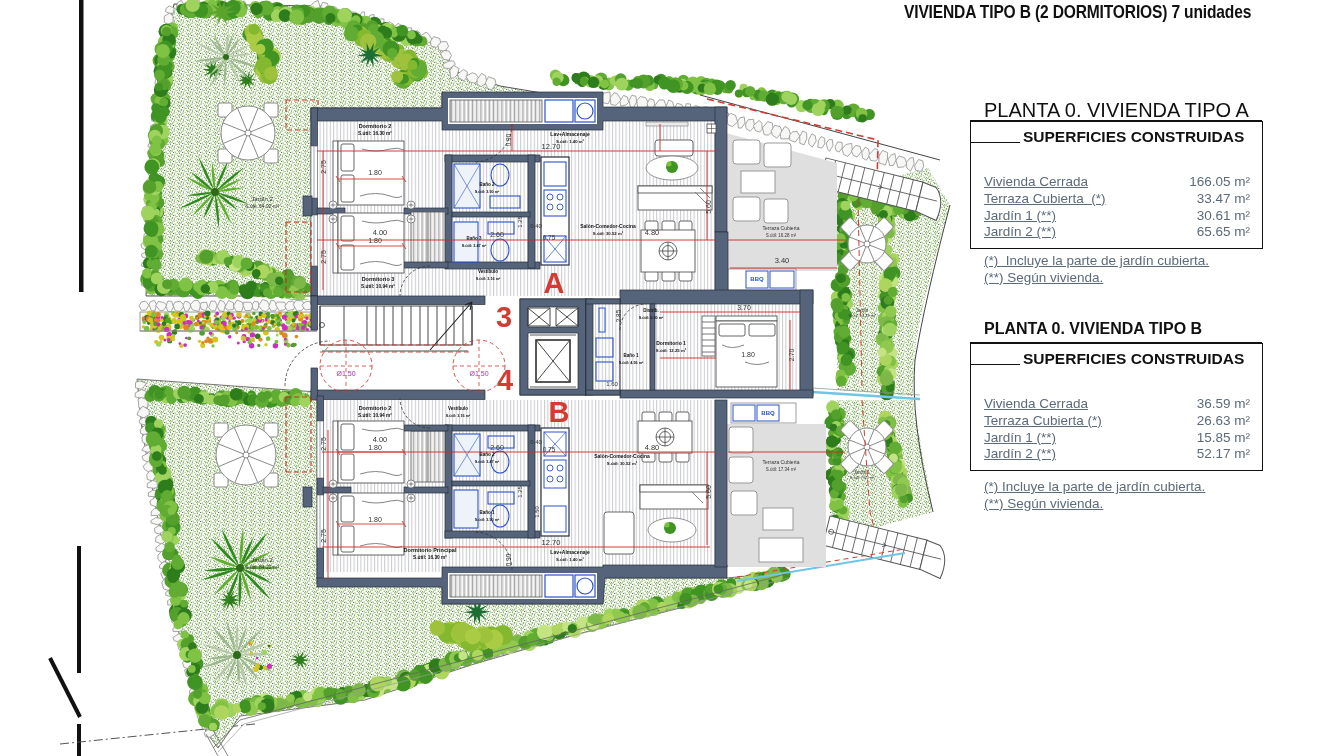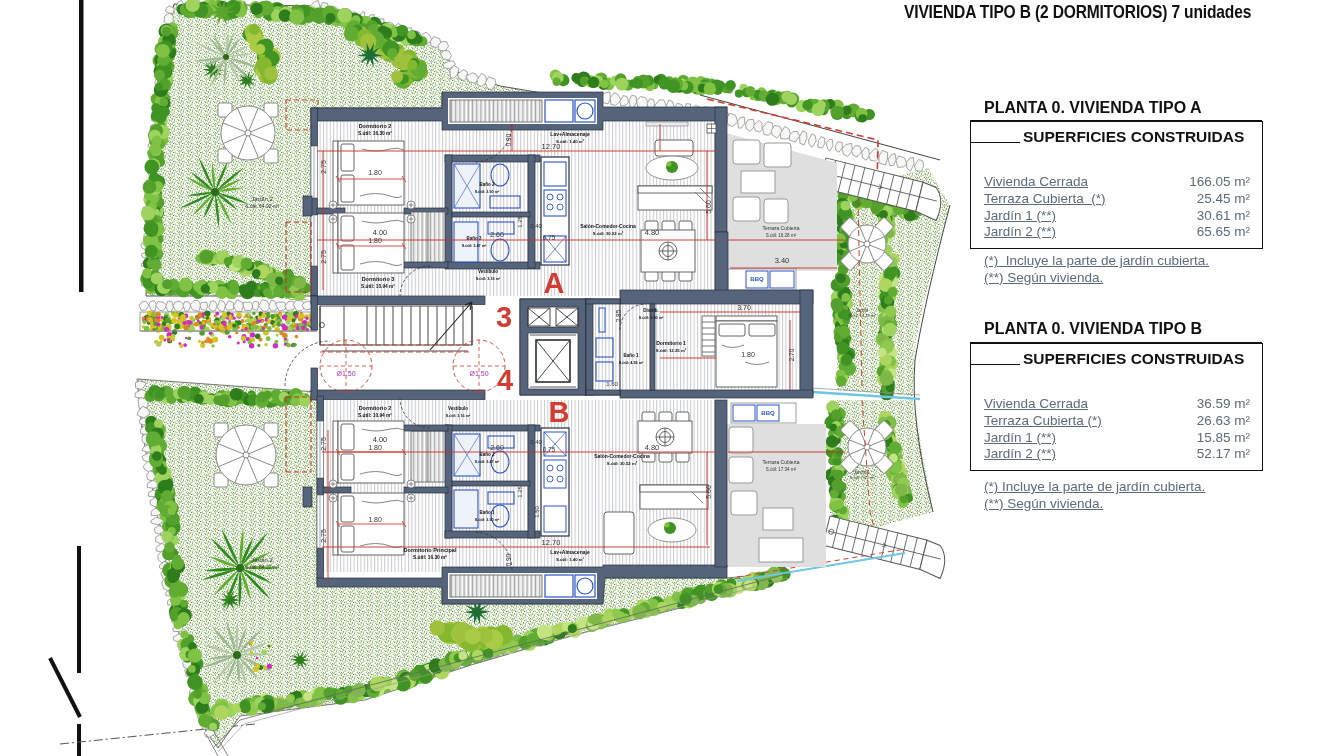--- a/index.html
+++ b/index.html
@@ -3117,32 +3117,32 @@
       <text x="326" y="536" font-size="7" fill="#333" text-anchor="middle" transform="rotate(-90 326 536)" font-family="Liberation Sans">2.75</text>
       <text x="711" y="492" font-size="7" fill="#333" text-anchor="middle" transform="rotate(-90 711 492)" font-family="Liberation Sans">5.60</text>
       <text x="522" y="492" font-size="6" fill="#333" text-anchor="middle" transform="rotate(-90 522 492)" font-family="Liberation Sans">1.25</text>
       <text x="539" y="512" font-size="6" fill="#333" text-anchor="middle" transform="rotate(-90 539 512)" font-family="Liberation Sans">1.50</text>
       <path d="M286,222 V292 M311,222 V292 M286,222 H311 M286,292 H311" stroke="#cc2a22" stroke-width="1.1" stroke-dasharray="5,3" fill="none"></path>
       <path d="M286,397 V472 M311,397 V472 M286,397 H311 M286,472 H311" stroke="#cc2a22" stroke-width="1.1" stroke-dasharray="5,3" fill="none"></path>
     </svg>
 
 <div class="pt" style="left:904px;top:1px;white-space:nowrap;font-size:19px;font-weight:bold;transform:scaleX(0.82);transform-origin:0 0;letter-spacing:-0.2px;">VIVIENDA TIPO B (2 DORMITORIOS) 7 unidades</div>
 
-<div class="pt" style="left:984px;top:99px;font-size:16px;font-weight:bold;">PLANTA 0. VIVIENDA TIPO A</div>
+<div class="pt" style="left:984px;top:99px;font-size:20px;font-weight:normal;">PLANTA 0. VIVIENDA TIPO A</div>
 
 <div class="pt" style="left:970px;top:120px;width:292px;border-top:2px solid #111;"></div>
 
 <div class="pt" style="left:970px;top:121px;width:291px;height:127px;border:1.5px solid #111;border-top:none;"></div>
 
 <div class="pt" style="left:1023px;top:128px;font-size:15.5px;font-weight:bold;">SUPERFICIES CONSTRUIDAS</div>
 <div class="pt" style="left:970px;top:142px;width:50px;border-top:1.5px solid #111;"></div>
 
 <div class="pt gray" style="left:984px;top:174px;width:266px;font-size:13.5px;line-height:16.8px;">
 <div>Vivienda Cerrada<span style="float:right">166.05 m²</span></div>
-<div>Terraza Cubierta&nbsp; (*)<span style="float:right">25.45 m²</span></div>
+<div>Terraza Cubierta&nbsp; (*)<span style="float:right">33.47 m²</span></div>
 <div>Jardín 1 (**)<span style="float:right">30.61 m²</span></div>
 <div>Jardín 2 (**)<span style="float:right">65.65 m²</span></div>
 </div>
 
 <div class="pt gray" style="left:984px;top:253px;font-size:13.5px;line-height:16.5px;">(*)&nbsp; Incluye la parte de jardín cubierta.<br>(**) Según vivienda.</div>
 
 <div class="pt" style="left:984px;top:320px;font-size:16px;font-weight:bold;text-align:right;">PLANTA 0. VIVIENDA TIPO B</div>
 
 <div class="pt" style="left:970px;top:342px;width:292px;border-top:2px solid #111;"></div>
 

